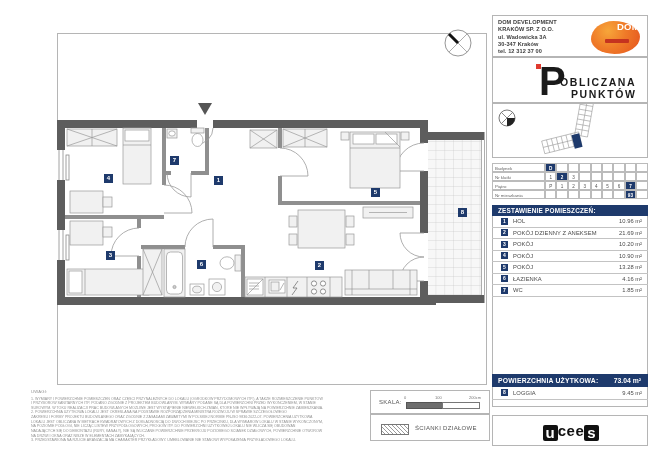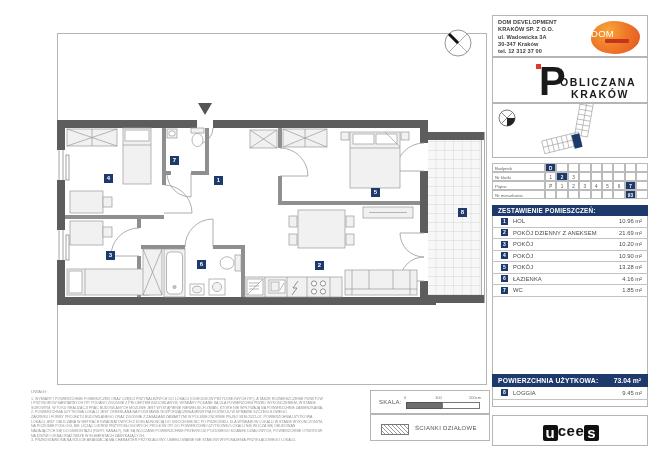--- a/index.html
+++ b/index.html
@@ -6,21 +6,21 @@
     font-family:"Liberation Sans", sans-serif;-webkit-font-smoothing:antialiased;}
   .sheet{position:absolute;left:0;top:0;width:651px;height:460px;background:#fff;}
   .abs{position:absolute;}
   .box{position:absolute;border:1px solid #b5b5b5;background:#fff;box-sizing:border-box;}
   
   .frame{left:57px;top:33px;width:430px;height:352px;}
   
   .company-lines{left:497px;top:18px;font-size:5.6px;line-height:7.3px;font-weight:bold;color:#3c3c3c;letter-spacing:.1px;}
   .dom-blob{left:591px;top:21px;width:49px;height:33px;border-radius:46% 54% 52% 48%/55% 48% 52% 45%;
     background:radial-gradient(circle at 35% 30%,#f7a63a 0%,#ef7a28 45%,#e4511d 100%);}
-  .dom-blob .t{position:absolute;left:0;top:7px;width:100%;text-align:left;color:#fff;font-weight:normal;font-size:9.5px;letter-spacing:.3px;}
+  .dom-blob .t{position:absolute;left:0;top:0;width:100%;text-align:right;color:#fff;font-weight:bold;font-size:9.5px;letter-spacing:.3px;}
   .dom-blob .ribbon{position:absolute;left:14px;top:17.5px;width:24px;height:4.5px;background:#c5331f;border-radius:1px;}
   
   .plogo{left:492px;top:57px;width:156px;height:46px;}
   .plogo .P{position:absolute;left:46px;top:3px;font-size:40px;font-weight:bold;color:#1a1a1a;line-height:40px;}
   .plogo .dot{position:absolute;left:43px;top:6px;width:5px;height:5px;background:#e03a2f;}
   .plogo .l1{position:absolute;left:67px;top:18px;font-size:10.5px;font-weight:bold;letter-spacing:1.6px;color:#1a1a1a;}
   .plogo .l2{position:absolute;left:78px;top:30px;font-size:10.5px;font-weight:bold;letter-spacing:1.6px;color:#1a1a1a;}
   
   .bt{position:absolute;left:492px;top:163px;width:156px;}
   .bt-row{display:flex;height:9px;}
@@ -267,21 +267,21 @@
   </div>
   <div class="abs dom-blob">
     <div class="t">DOM</div>
     <div class="ribbon"></div>
   </div>
 
   <div class="box plogo">
     <div class="dot"></div>
     <div class="P">P</div>
     <div class="l1">OBLICZANA</div>
-    <div class="l2">KRAKÓW</div>
+    <div class="l2">PUNKTÓW</div>
   </div>
 
   <div class="box" style="left:492px;top:103px;width:156px;height:55px;">
     <svg width="154" height="53">
       <circle cx="14" cy="14" r="8" fill="#fff" stroke="#555" stroke-width="0.8"></circle>
       <line x1="8.5" y1="8.5" x2="19.5" y2="19.5" stroke="#555" stroke-width="0.7"></line>
       <line x1="19.5" y1="8.5" x2="8.5" y2="19.5" stroke="#555" stroke-width="0.7"></line>
       <path d="M14,14 L22,14 A8,8 0 0 1 14,22 Z" fill="#222"></path>
       <g stroke="#9a9a9a" fill="none" stroke-width="0.6" transform="rotate(10 90 18)">
         <rect x="84" y="-4" width="13" height="36"></rect>

